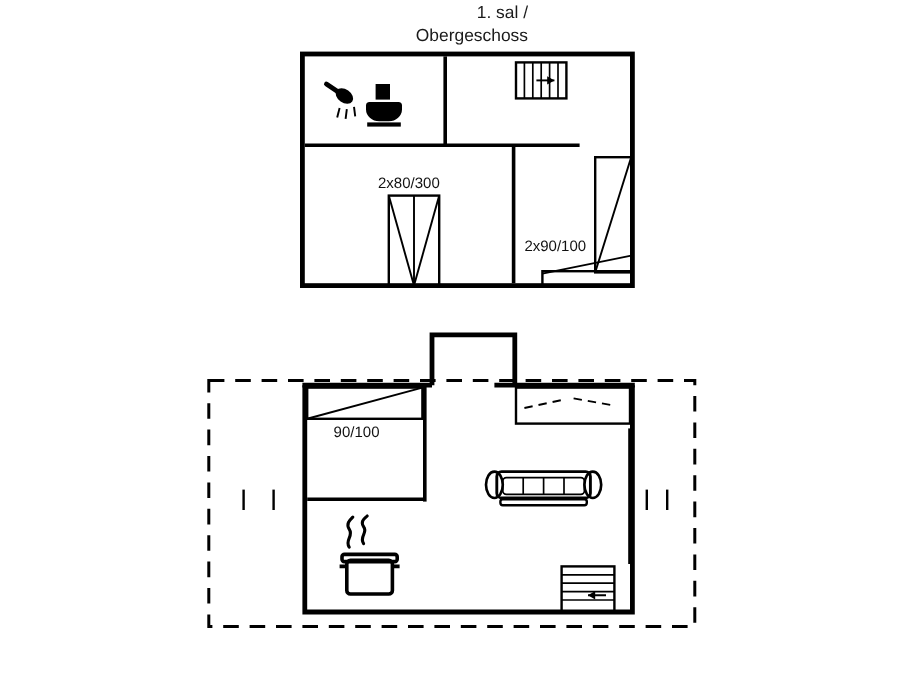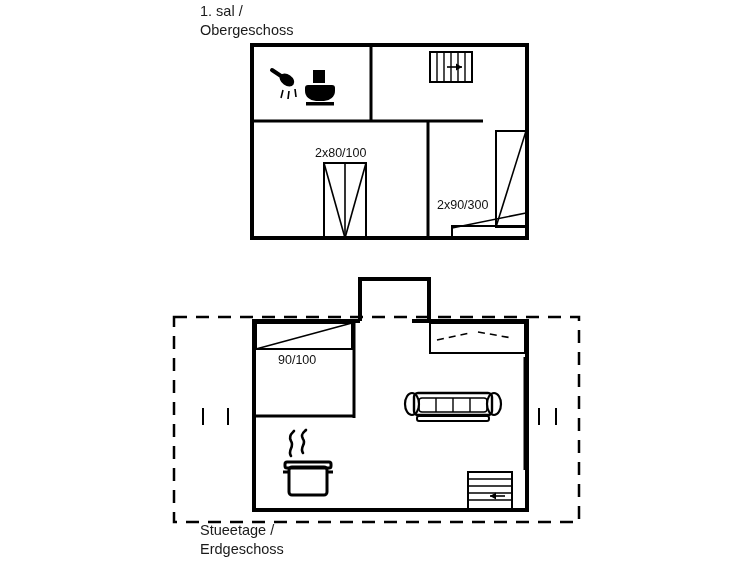--- a/index.html
+++ b/index.html
@@ -20,21 +20,21 @@
     left: 0; top: 0;
     width: 755px;
     height: 566px;
   }
   .label {
     position: absolute;
     font-size: 14.5px;
     line-height: 19px;
     color: #1a1a1a;
     white-space: pre;
-    text-align: left;
+    text-align: right;
   }
   .label-upper {
     left: 200px;
     top: 2px;
     width: 240px;
   }
   .label-lower {
     left: 200px;
     top: 521px;
     width: 240px;
@@ -51,25 +51,23 @@
   svg { position: absolute; left: 0; top: 0; }
 </style>
 </head>
 <body>
 
 <div id="floorplan-root">
 
   <div class="label label-upper">1. sal /
 Obergeschoss</div>
 
-  <div class="label label-lower">Stueetage /
-Erdgeschoss</div>
 
-  <div class="dim dim-2x80">2x80/100</div>
-  <div class="dim dim-2x90">2x90/300</div>
+  <div class="dim dim-2x80">2x80/300</div>
+  <div class="dim dim-2x90">2x90/100</div>
   <div class="dim dim-90">90/100</div>
 
   <svg width="755" height="566" viewBox="0 0 755 566">
 
     <g>
 
       <rect x="252" y="45" width="275" height="193" fill="none" stroke="#000000" stroke-width="4"></rect>
 
       <line x1="254" y1="121" x2="430" y2="121" stroke="#000000" stroke-width="3"></line>
       <line x1="430" y1="121" x2="483" y2="121" stroke="#000000" stroke-width="3"></line>

